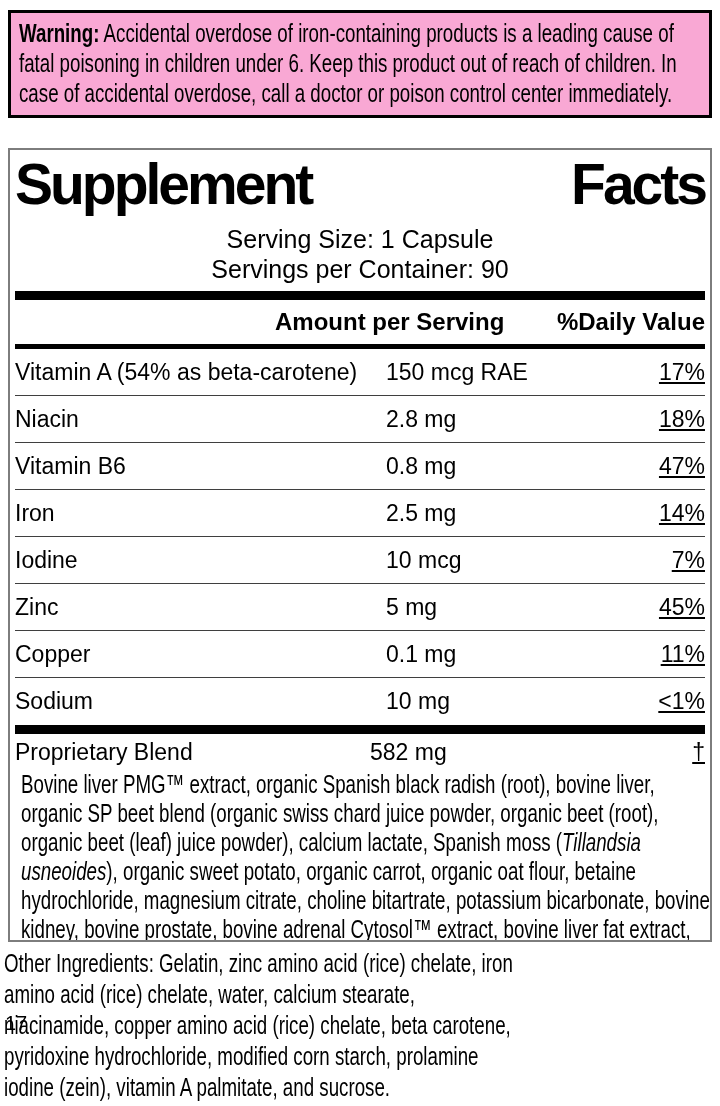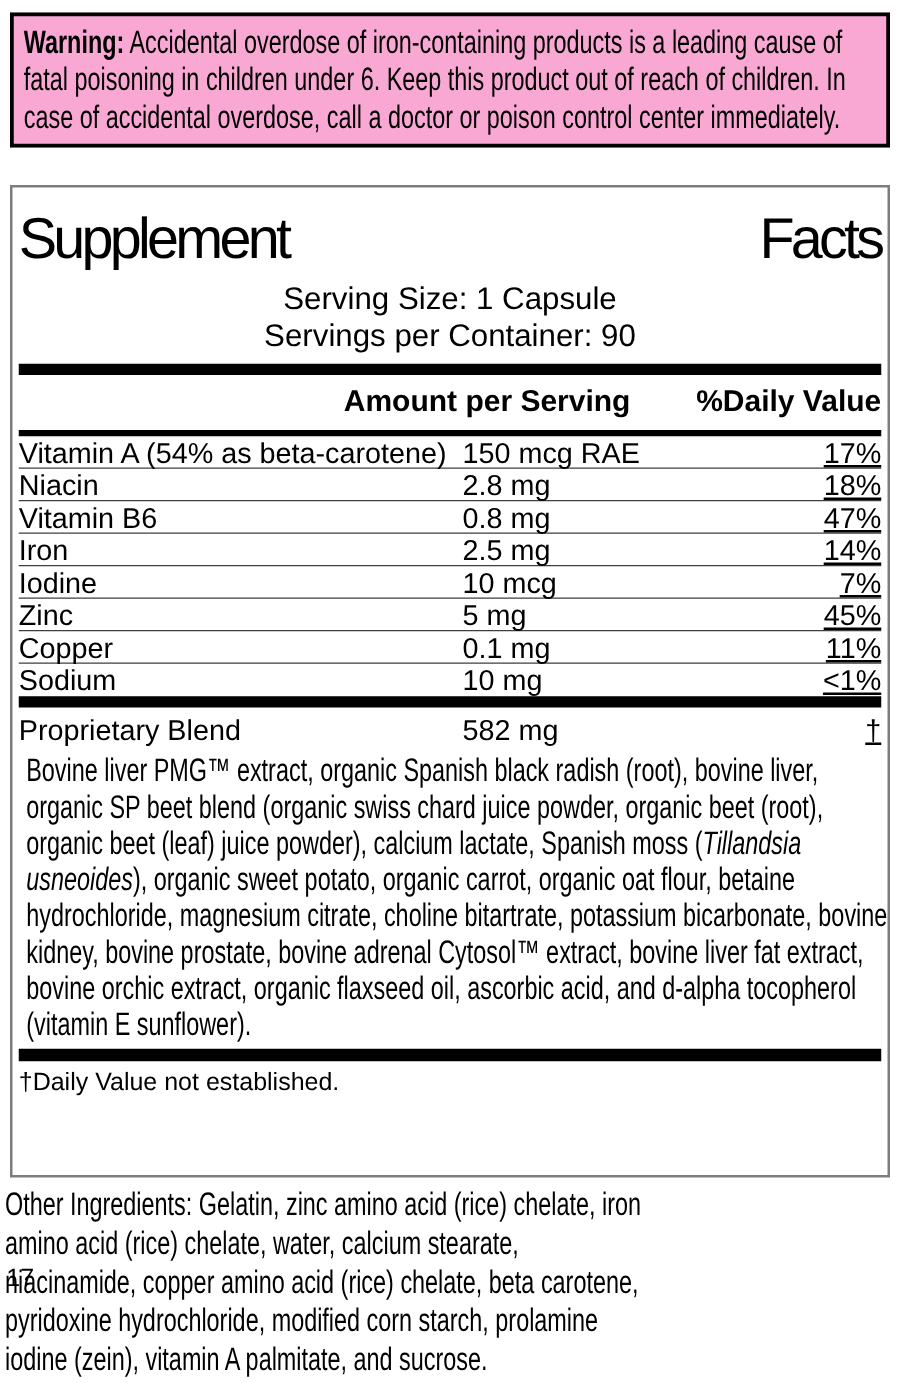--- a/index.html
+++ b/index.html
@@ -27,47 +27,48 @@
     position: absolute;
     left: 8px; top: 148px; width: 704px; height: 794px;
     border: 2px solid #7d7d7d;
     padding: 0 5px;
     background: #fff;
     overflow: hidden;
   }
   .title-row {
     display: flex;
     justify-content: space-between;
-    font-weight: normal;
-    font-size: 46px;
+    font-weight: bold;
+    font-size: 57px;
     letter-spacing: -3px;
     line-height: 1.0;
-    margin-top: 17px;
+    margin-top: 6px;
   }
   .serving-info { margin-top: 11px; font-size: 25px; line-height: 30px; text-align: center; }
   .bar { background: #000; width: 100%; }
   .bar-thick { height: 9px; }
   .bar-mid { height: 5px; }
   .bar-sep1 { margin-top: 7px; }
   .head-row {
     display: flex;
     align-items: center;
     height: 44px;
     font-weight: bold;
     font-size: 24px;
   }
   .amount-head { margin-left: 260px; }
   .dv-head { margin-left: auto; }
   .nrow {
     display: grid;
     grid-template-columns: 355px 1fr auto;
     align-items: center;
-    height: 26px;
+    height: 47px;
     font-size: 23px;
     border-bottom: 1.5px solid #3f3f3f;
+    gap: 16px;
   }
   .nrow.last { border-bottom: none; }
   .nrow .dv, .prop-row .dv { text-align: right; text-decoration: underline; }
   .prop-row {
     display: grid;
     grid-template-columns: 355px 1fr auto;
     align-items: center;
     height: 36px;
     font-size: 23px;
   }

